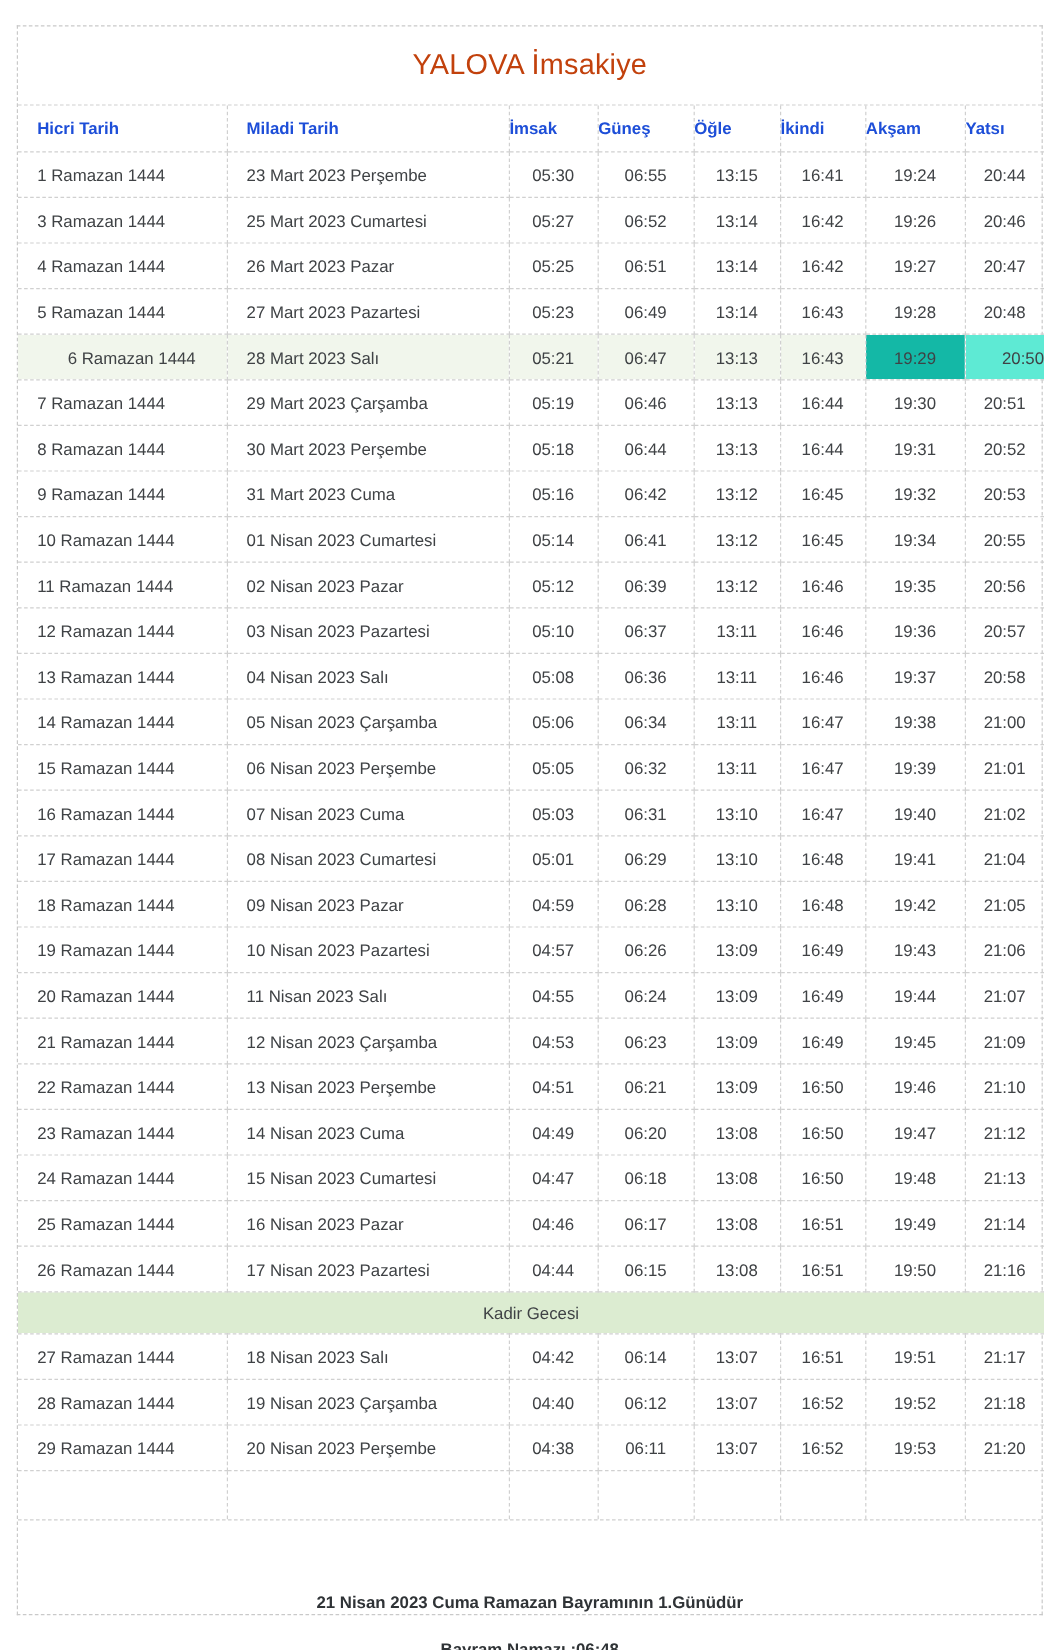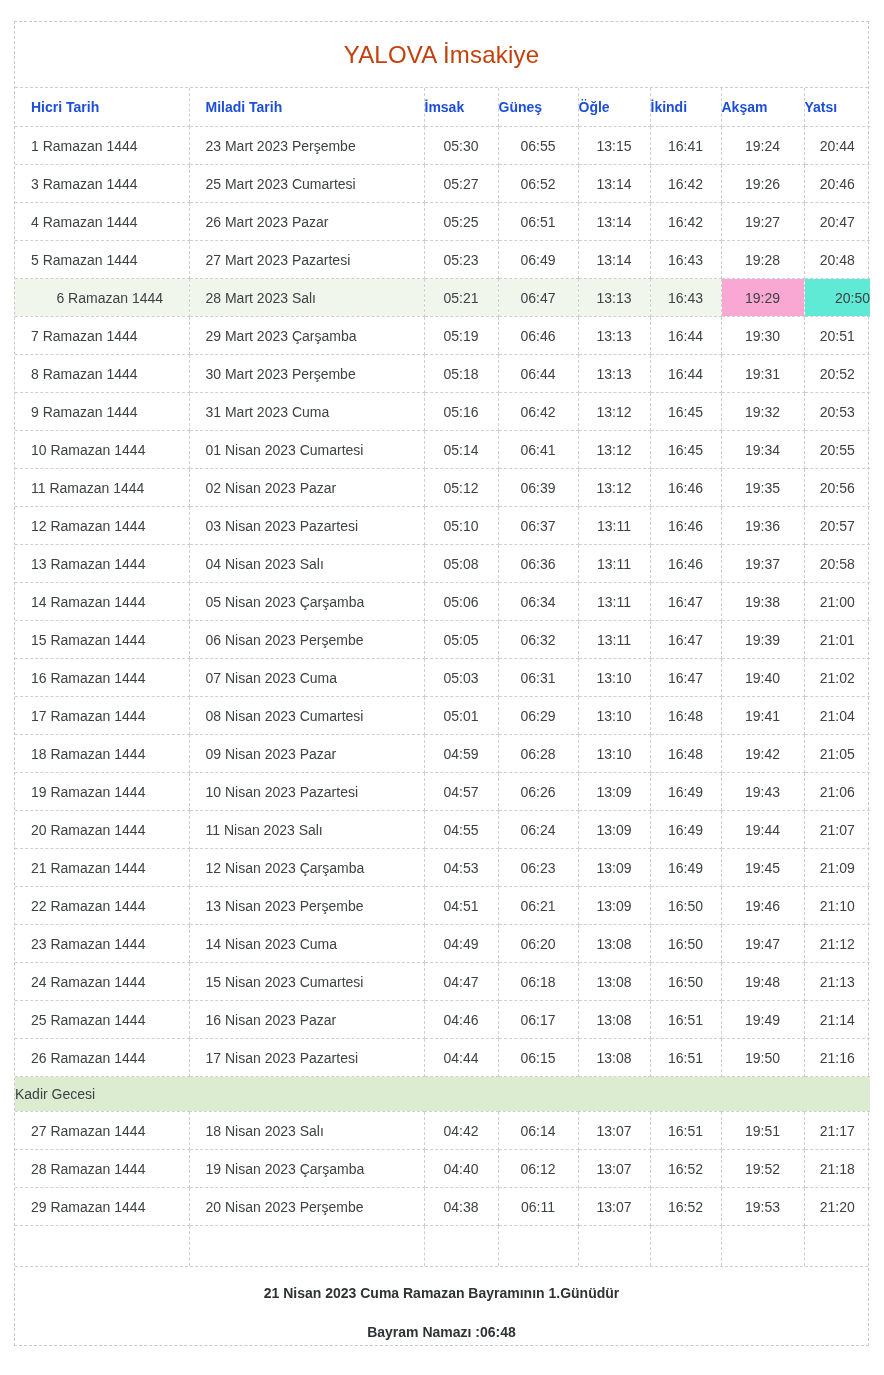--- a/index.html
+++ b/index.html
@@ -64,39 +64,40 @@
   table.imsakiye td.t {
     text-align: center;
     padding: 0;
   }
   tr.today td {
     background: #f1f6ec;
   }
   td.kadir {
     height: 34px !important;
     background: #dcecd1;
-    text-align: left;
+    text-align: center;
     padding: 0 !important;
     color: #44493f;
   }
   tr.spacer-row td {
     height: 40px;
   }
   .footer {
     box-sizing: border-box;
     height: 79px;
     border-top: 1px dashed #cfcfcf;
     text-align: center;
     padding-top: 19px;
   }
   .footer .f-line {
     font-size: 14px;
     font-weight: bold;
     color: #2f3336;
     line-height: 15px;
+    margin-top: 42px;
   }
   .footer .f-line + .f-line {
     margin-top: 24px;
   }
 </style>
 </head>
 <body>
 
 <div class="card">
   <div class="title">YALOVA İmsakiye</div>
@@ -165,21 +166,21 @@
           <td class="t">19:28</td>
           <td class="t">20:48</td>
         </tr>
         <tr class="today">
           <td style="background: rgb(241, 246, 236); text-align: center;">6 Ramazan 1444</td>
           <td style="background: rgb(241, 246, 236);">28 Mart 2023 Salı</td>
           <td class="t" style="background: rgb(241, 246, 236);">05:21</td>
           <td class="t" style="background: rgb(241, 246, 236);">06:47</td>
           <td class="t" style="background: rgb(241, 246, 236);">13:13</td>
           <td class="t" style="background: rgb(241, 246, 236);">16:43</td>
-          <td class="t" style="background: #f9a8d4;">19:29</td>
+          <td class="t" style="background: #14b8a6;">19:29</td>
           <td class="t" style="background: #5eead4; text-align: right;">20:50</td>
         </tr>
         <tr>
           <td>7 Ramazan 1444</td>
           <td>29 Mart 2023 Çarşamba</td>
           <td class="t">05:19</td>
           <td class="t">06:46</td>
           <td class="t">13:13</td>
           <td class="t">16:44</td>
           <td class="t">19:30</td>

